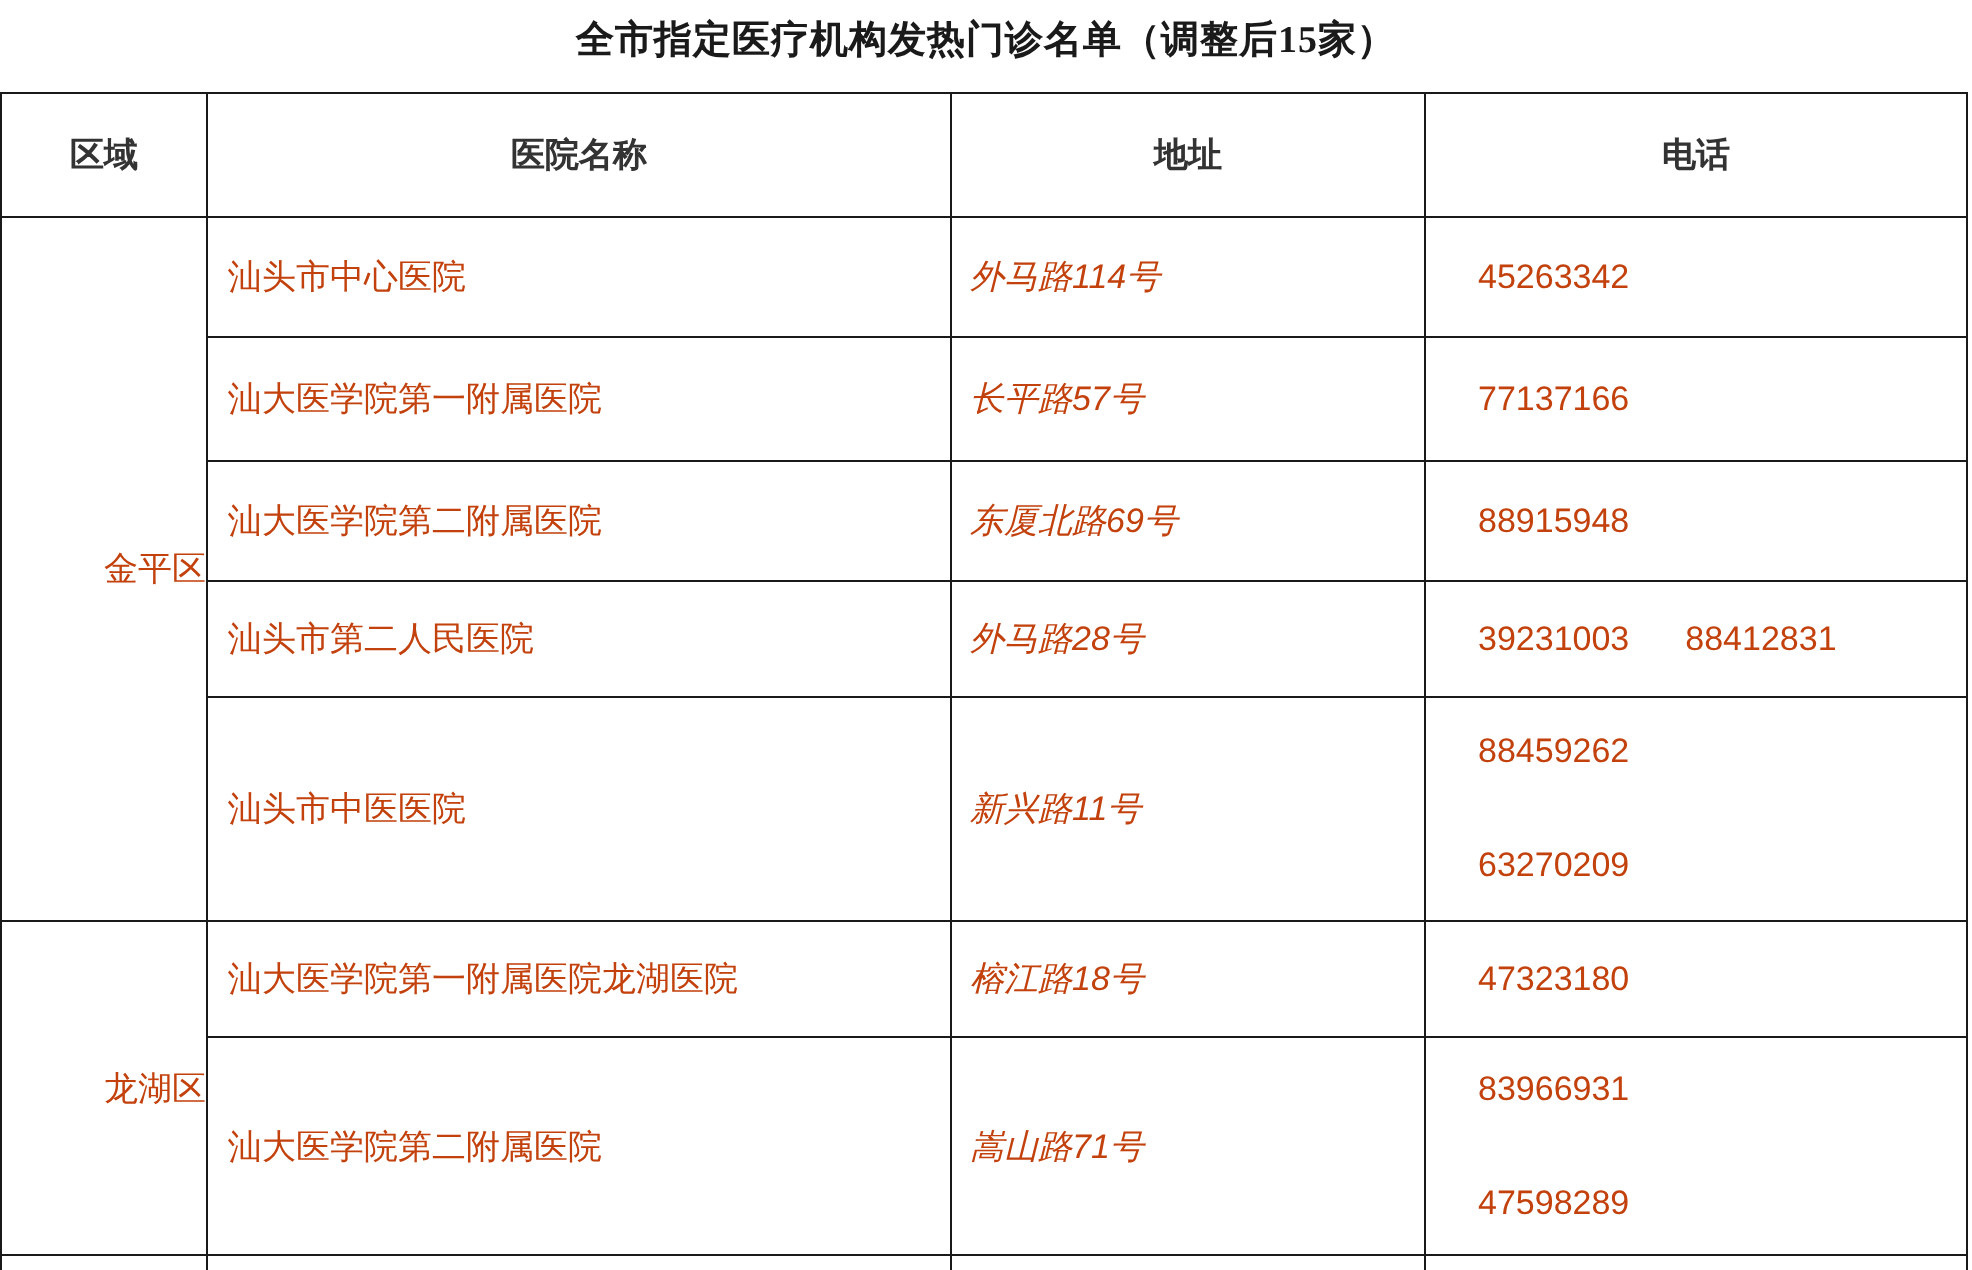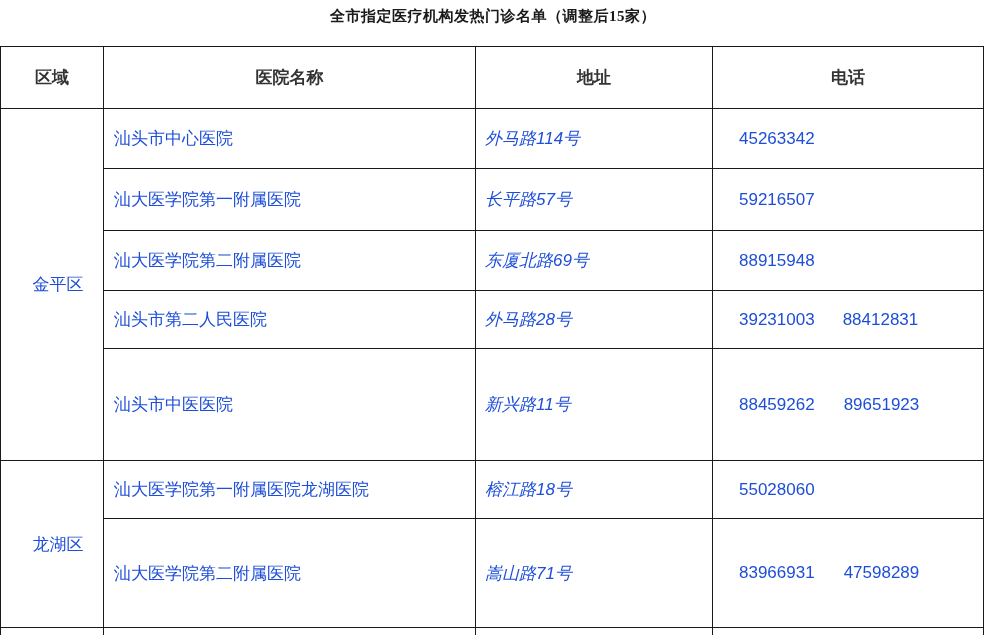--- a/index.html
+++ b/index.html
@@ -8,63 +8,63 @@
     width: 986px; height: 635px; overflow: hidden;
     background: #ffffff;
     font-family: "Liberation Sans", "DejaVu Sans", sans-serif;
   }
   .page-title {
     padding-top: 7px;
     height: 32px;
     text-align: center;
     font-family: "Liberation Serif", "DejaVu Serif", serif;
     font-weight: bold;
-    font-size: 15px;
+    font-size: 19px;
     color: #1a1a1a;
     letter-spacing: 0.5px;
   }
   table.clinic-table {
     border-collapse: collapse;
     table-layout: fixed;
     width: 983px;
     margin-top: 14px;
   }
   .clinic-table th, .clinic-table td {
     border: 1px solid #1a1a1a;
     vertical-align: middle;
     font-size: 17px;
-    color: #1d4ed8;
+    color: #c2410c;
     padding: 0;
     overflow: hidden;
   }
   .clinic-table th {
     font-weight: bold;
     color: #333333;
     text-align: center;
   }
   col.c-region   { width: 103px; }
   col.c-hospital { width: 372px; }
   col.c-address  { width: 237px; }
   col.c-phone    { width: 271px; }
 
-  td.cell-region   { padding-left: 12px; text-align: center; }
+  td.cell-region   { padding-left: 12px; text-align: right; }
   td.cell-hospital { padding-left: 10px; }
   td.cell-address  { padding-left: 9px; font-style: italic; }
   td.cell-phone    { padding-left: 26px; }
 
   tr.h62  { height: 62px; }
   tr.h60  { height: 60px; }
   tr.h58  { height: 58px; }
   tr.h112 { height: 112px; }
   tr.h109 { height: 109px; }
   tr.h44  { height: 44px; }
 
   .phone-stack {
     display: flex;
-    flex-direction: row;
+    flex-direction: column;
     gap: 29px;
   }
   .phone-line { line-height: 28px; }
   .phone-inline-second { margin-left: 28px; }
 </style>
 </head>
 <body>
 
 <div class="page-title">全市指定医疗机构发热门诊名单（调整后15家）</div>
 
@@ -85,50 +85,50 @@
 
   <tr class="h60">
     <td class="cell-region" rowspan="5">金平区</td>
     <td class="cell-hospital">汕头市中心医院</td>
     <td class="cell-address">外马路114号</td>
     <td class="cell-phone">45263342</td>
   </tr>
   <tr class="h62">
     <td class="cell-hospital">汕大医学院第一附属医院</td>
     <td class="cell-address">长平路57号</td>
-    <td class="cell-phone">59216507</td>
+    <td class="cell-phone">77137166</td>
   </tr>
   <tr class="h60">
     <td class="cell-hospital">汕大医学院第二附属医院</td>
     <td class="cell-address">东厦北路69号</td>
     <td class="cell-phone">88915948</td>
   </tr>
   <tr class="h58">
     <td class="cell-hospital">汕头市第二人民医院</td>
     <td class="cell-address">外马路28号</td>
     <td class="cell-phone">
       <span>39231003</span><span class="phone-inline-second">88412831</span>
     </td>
   </tr>
   <tr class="h112">
     <td class="cell-hospital">汕头市中医医院</td>
     <td class="cell-address">新兴路11号</td>
     <td class="cell-phone">
       <div class="phone-stack">
         <div class="phone-line">88459262</div>
-        <div class="phone-line">89651923</div>
+        <div class="phone-line">63270209</div>
       </div>
     </td>
   </tr>
 
   <tr class="h58">
     <td class="cell-region" rowspan="2">龙湖区</td>
     <td class="cell-hospital">汕大医学院第一附属医院龙湖医院</td>
     <td class="cell-address">榕江路18号</td>
-    <td class="cell-phone">55028060</td>
+    <td class="cell-phone">47323180</td>
   </tr>
   <tr class="h109">
     <td class="cell-hospital">汕大医学院第二附属医院</td>
     <td class="cell-address">嵩山路71号</td>
     <td class="cell-phone">
       <div class="phone-stack">
         <div class="phone-line">83966931</div>
         <div class="phone-line">47598289</div>
       </div>
     </td>

